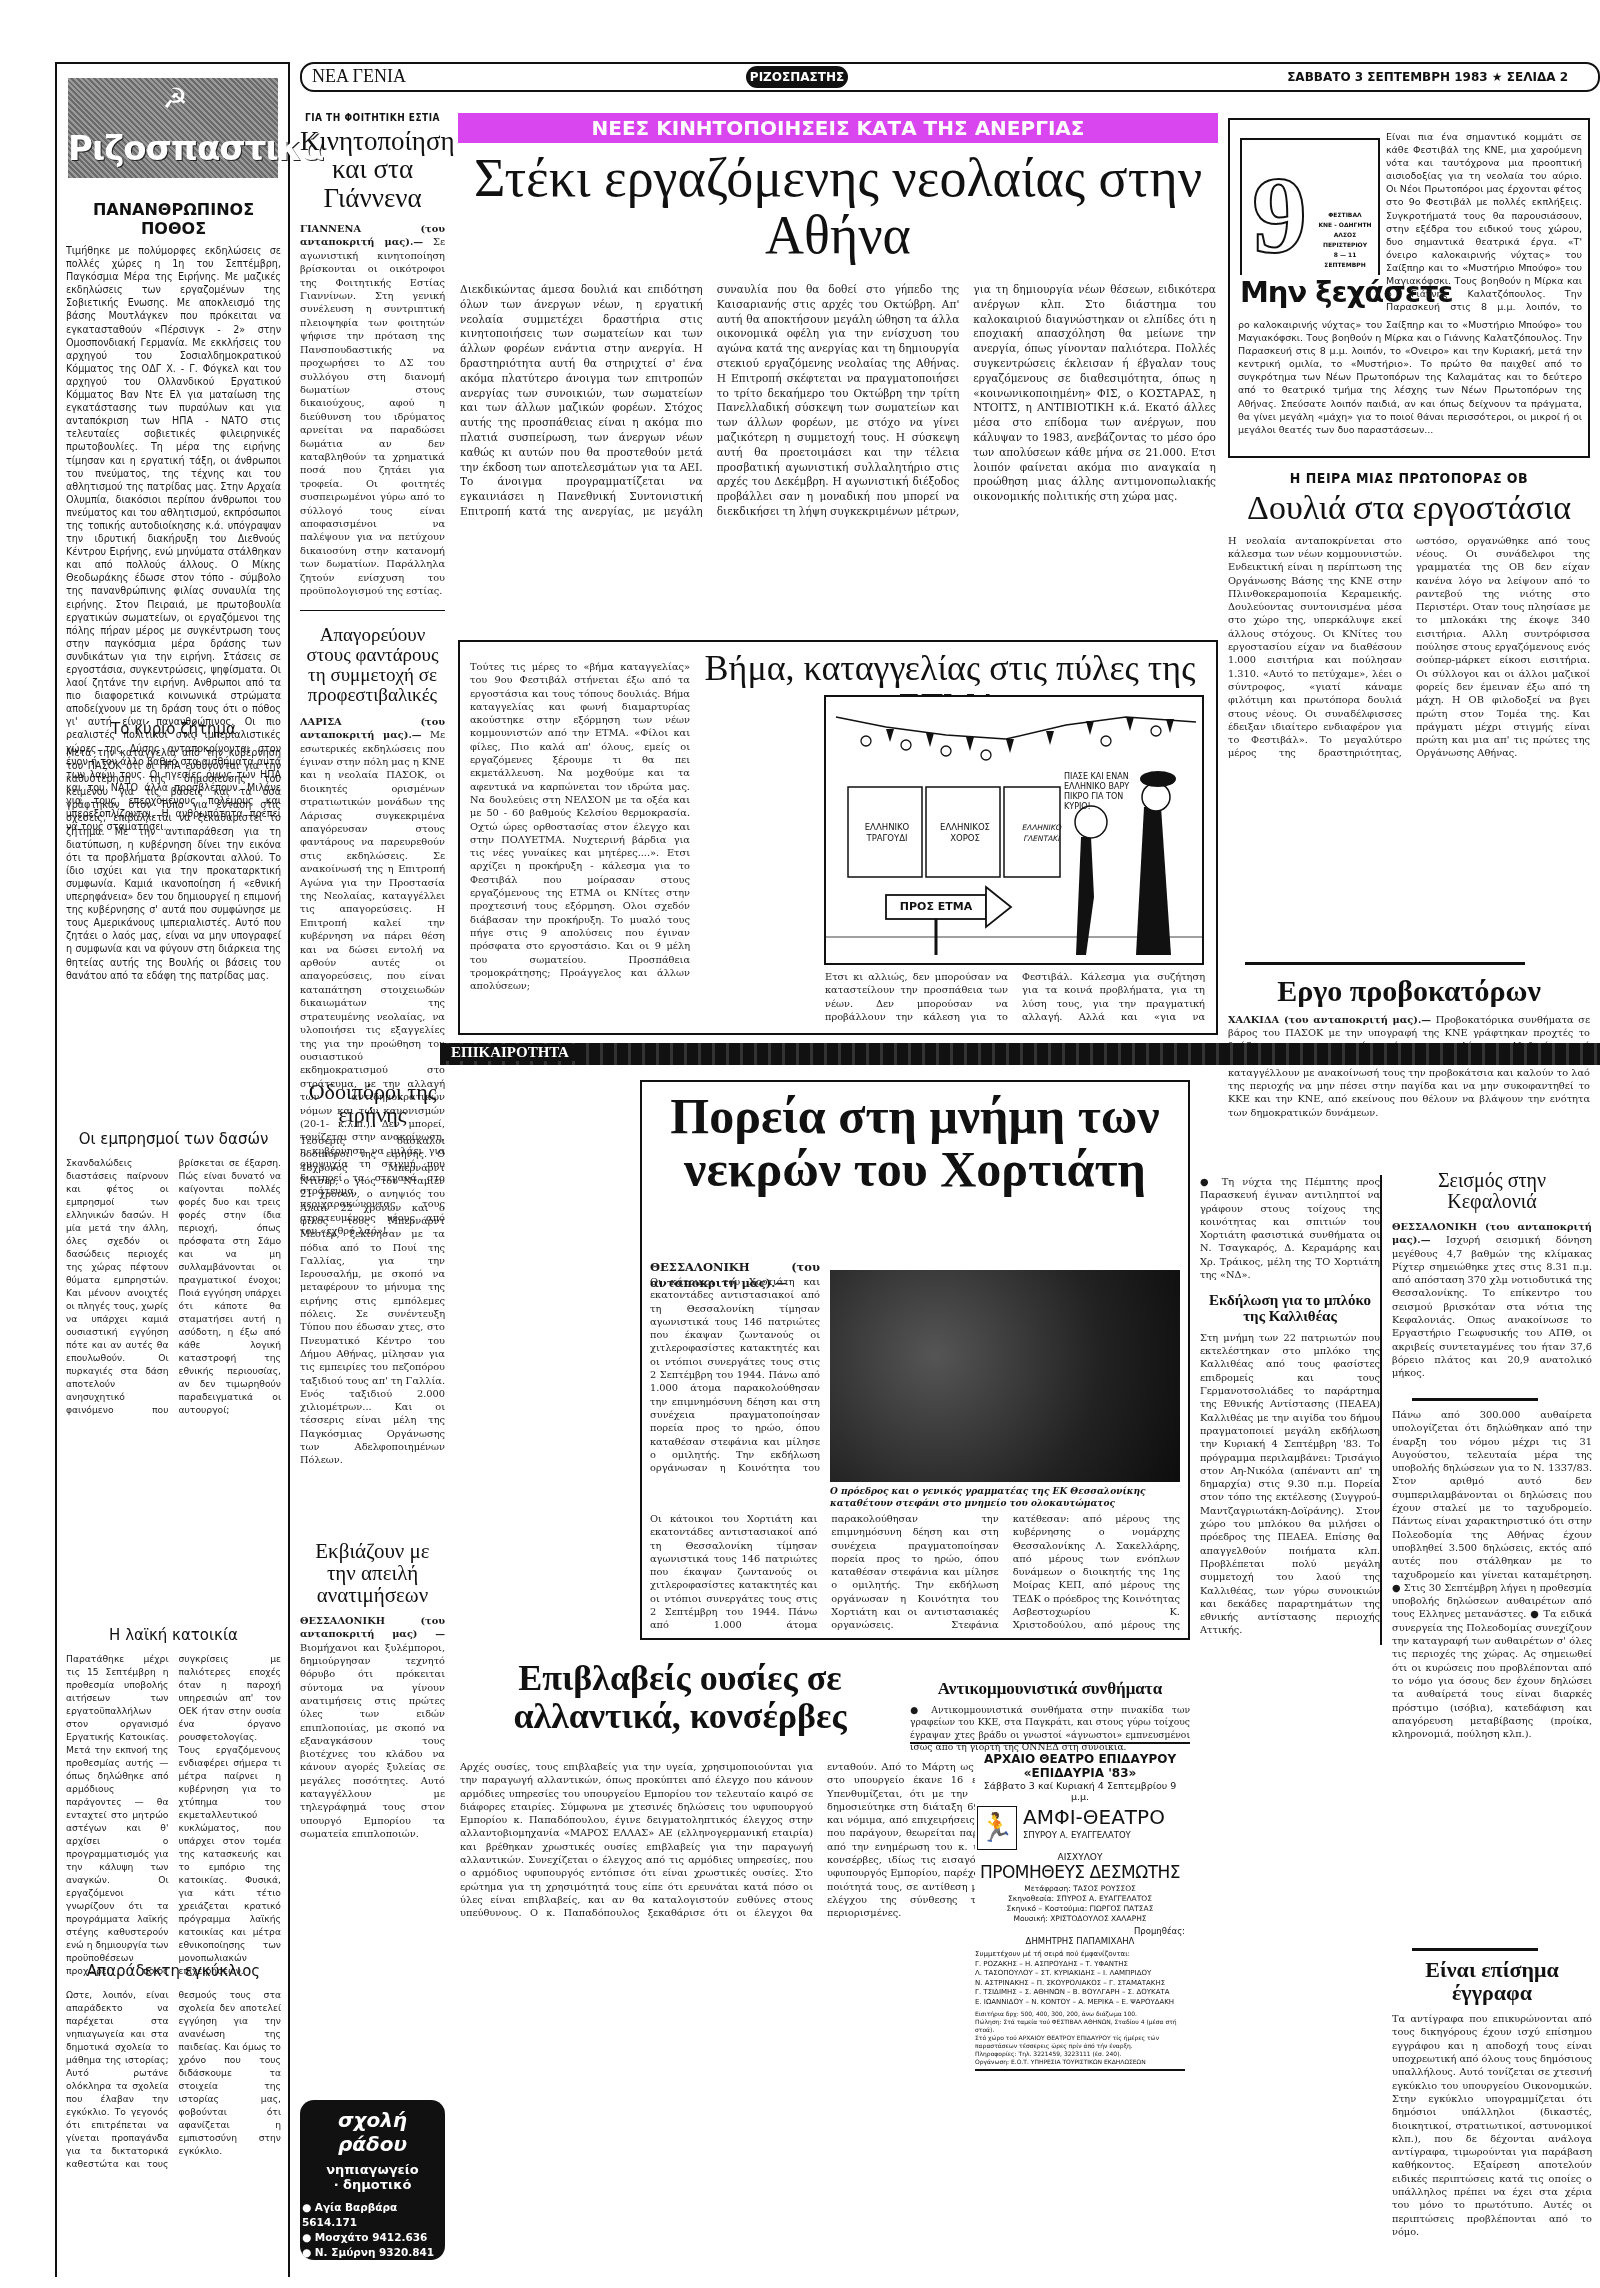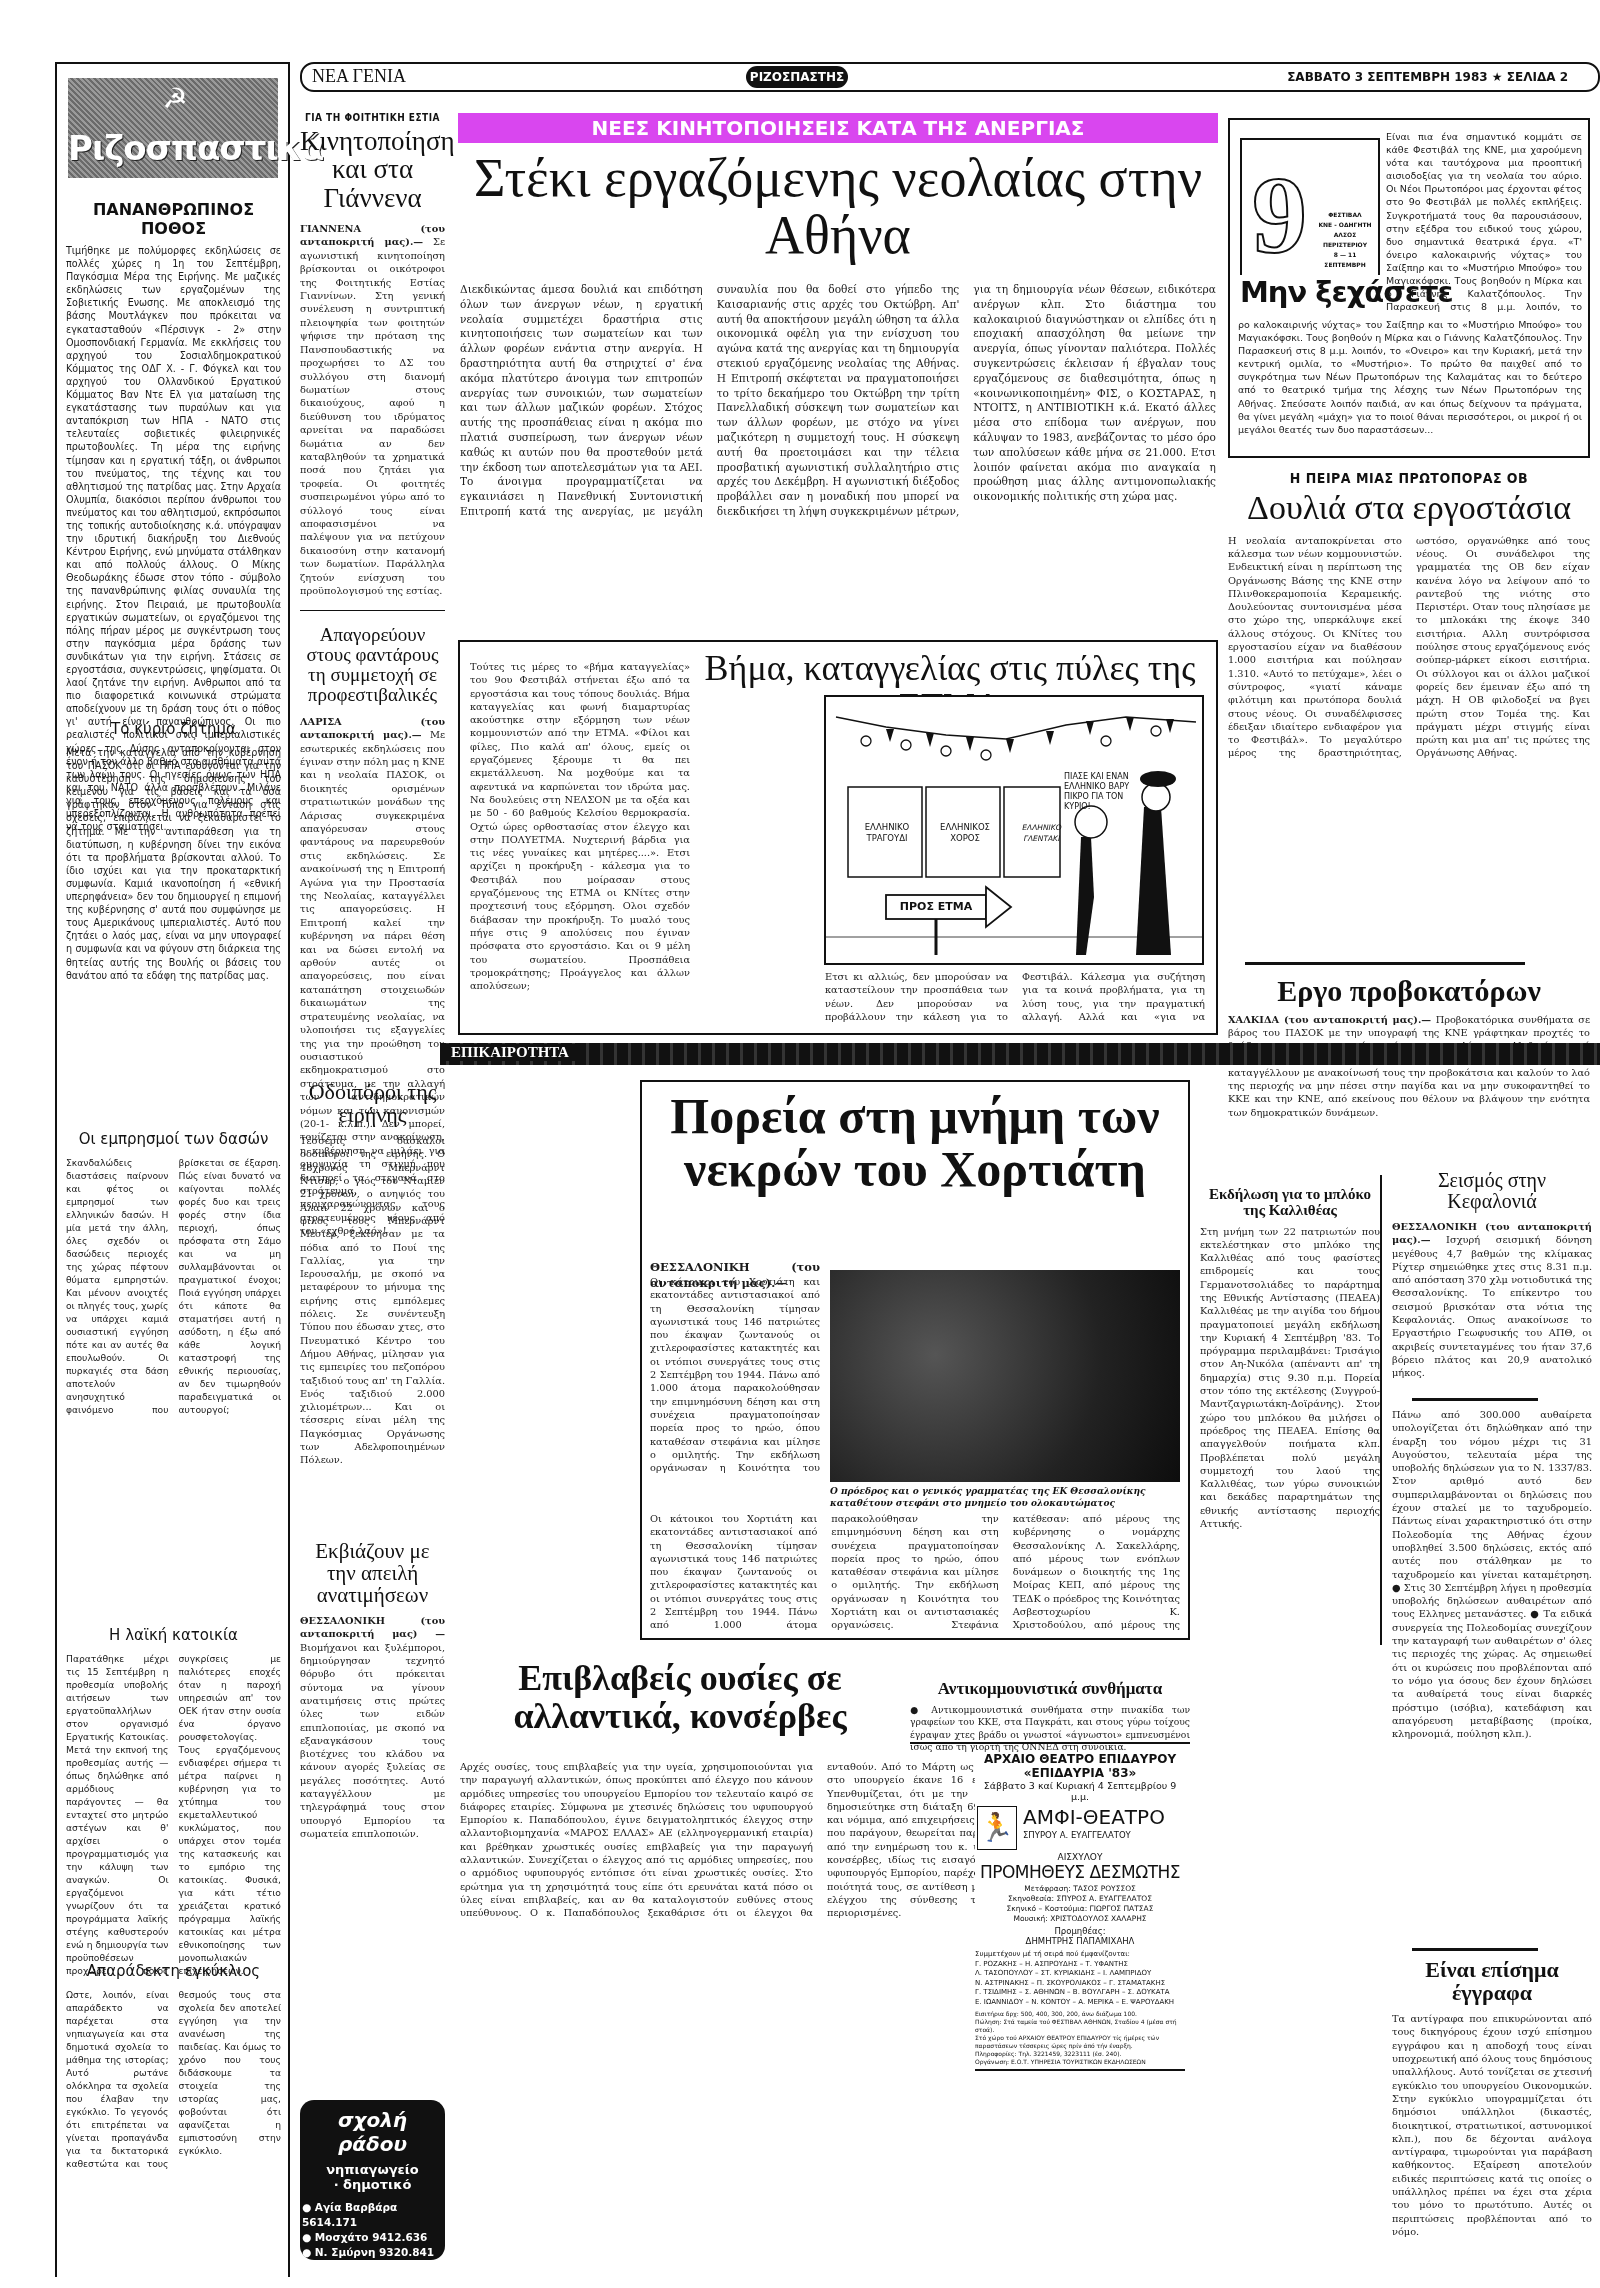--- a/index.html
+++ b/index.html
@@ -206,20 +206,21 @@
   <div class="body-text">
     <span class="lead-strong">ΘΕΣΣΑΛΟΝΙΚΗ (του ανταποκριτή μας).—</span>
   </div>
 </div>
 <div class="abs body-text" style="left:650px; top:1275px; width:170px; height:200px; overflow:hidden; font-size:9.8px; line-height:13.3px;">Οι κάτοικοι του Χορτιάτη και εκατοντάδες αντιστασιακοί από τη Θεσσαλονίκη τίμησαν αγωνιστικά τους 146 πατριώτες που έκαψαν ζωντανούς οι χιτλεροφασίστες κατακτητές και οι ντόπιοι συνεργάτες τους στις 2 Σεπτέμβρη του 1944. Πάνω από 1.000 άτομα παρακολούθησαν την επιμνημόσυνη δέηση και στη συνέχεια πραγματοποίησαν πορεία προς το ηρώο, όπου καταθέσαν στεφάνια και μίλησε ο ομιλητής. Την εκδήλωση οργάνωσαν η Κοινότητα του Χορτιάτη και οι αντιστασιακές οργανώσεις. Στεφάνια κατέθεσαν: από μέρους της κυβέρνησης ο νομάρχης Θεσσαλονίκης Λ. Σακελλάρης, από μέρους των ενόπλων δυνάμεων ο διοικητής της 1ης Μοίρας ΚΕΠ, από μέρους της ΤΕΔΚ ο πρόεδρος της Κοινότητας Ασβεστοχωρίου Κ. Χριστοδούλου, από μέρους της ΕΠ Μακεδονίας-Θράκης του ΚΚΕ ο γραμματέας της σ. Κ. Βουλγαρόπουλος, από μέρους της ΚΕ του Κόμματος, από μέρους της ΚΕ της ΚΝΕ, η ΕΠ Θεσσαλονίκης του ΚΚΕ εσωτερικού, ο σ. Ν. Παρπόδης της ΠΕΑΕΑ, ο Β. Σακέτας. Επίσης, κατατέθηκαν στεφάνια από τους εκπροσώπους των ΝΕ Υπαίθρου και Πόλης του ΠΑΣΟΚ, του «εσ» και της ΕΔΑ, τους δημάρχους Θεσσαλονίκης και Πυλαίας, τους κοινοτάρχες Φιλύρου, Πανοράματος, ο γενικός πρόξενος της ΕΣΣΔ, ο γενικός πρόξενος της Γιουγκοσλαβίας στη Θεσσαλονίκη, ο υποπρόξενος της Ιταλίας, ο πρόεδρος και ο γεν. γραμματέας του ΕΚΘ Θ. Σούλης και Γ. Κατσαρός, ο πρόεδρος του Δικηγορικού Συλλόγου Θεσσαλονίκης κ.α.</div>
 <div class="abs photo" style="left:830px; top:1270px; width:350px; height:212px;"></div>
 <div class="abs" style="left:830px; top:1485px; width:350px; font-size:9px; font-style:italic; font-weight:bold; line-height:12px;">Ο πρόεδρος και ο γενικός γραμματέας της ΕΚ Θεσσαλονίκης καταθέτουν στεφάνι στο μνημείο του ολοκαυτώματος</div>
 <div class="abs body-text col3" style="left:650px; top:1512px; width:530px; height:120px; font-size:9.8px; line-height:13.3px; overflow:hidden;">Οι κάτοικοι του Χορτιάτη και εκατοντάδες αντιστασιακοί από τη Θεσσαλονίκη τίμησαν αγωνιστικά τους 146 πατριώτες που έκαψαν ζωντανούς οι χιτλεροφασίστες κατακτητές και οι ντόπιοι συνεργάτες τους στις 2 Σεπτέμβρη του 1944. Πάνω από 1.000 άτομα παρακολούθησαν την επιμνημόσυνη δέηση και στη συνέχεια πραγματοποίησαν πορεία προς το ηρώο, όπου καταθέσαν στεφάνια και μίλησε ο ομιλητής. Την εκδήλωση οργάνωσαν η Κοινότητα του Χορτιάτη και οι αντιστασιακές οργανώσεις. Στεφάνια κατέθεσαν: από μέρους της κυβέρνησης ο νομάρχης Θεσσαλονίκης Λ. Σακελλάρης, από μέρους των ενόπλων δυνάμεων ο διοικητής της 1ης Μοίρας ΚΕΠ, από μέρους της ΤΕΔΚ ο πρόεδρος της Κοινότητας Ασβεστοχωρίου Κ. Χριστοδούλου, από μέρους της ΕΠ Μακεδονίας-Θράκης του ΚΚΕ ο γραμματέας της σ. Κ. Βουλγαρόπουλος, από μέρους της ΚΕ του Κόμματος, από μέρους της ΚΕ της ΚΝΕ, η ΕΠ Θεσσαλονίκης του ΚΚΕ εσωτερικού, ο σ. Ν. Παρπόδης της ΠΕΑΕΑ, ο Β. Σακέτας. Επίσης, κατατέθηκαν στεφάνια από τους εκπροσώπους των ΝΕ Υπαίθρου και Πόλης του ΠΑΣΟΚ, του «εσ» και της ΕΔΑ, τους δημάρχους Θεσσαλονίκης και Πυλαίας, τους κοινοτάρχες Φιλύρου, Πανοράματος, ο γενικός πρόξενος της ΕΣΣΔ, ο γενικός πρόξενος της Γιουγκοσλαβίας στη Θεσσαλονίκη, ο υποπρόξενος της Ιταλίας, ο πρόεδρος και ο γεν. γραμματέας του ΕΚΘ Θ. Σούλης και Γ. Κατσαρός, ο πρόεδρος του Δικηγορικού Συλλόγου Θεσσαλονίκης κ.α.</div>
 
 <div class="abs" style="left:1200px; top:1175px; width:180px;">
+  <div class="body-text" style="font-size:9.8px; line-height:13.3px;">● Τη νύχτα της Πέμπτης προς Παρασκευή έγιναν αντιληπτοί να γράφουν στους τοίχους της κοινότητας και σπιτιών του Χορτιάτη φασιστικά συνθήματα οι Ν. Τσαγκαρός, Δ. Κεραμάρης και Χρ. Τράικος, μέλη της ΤΟ Χορτιάτη της «ΝΔ».</div>
   <div class="h-serif" style="font-size:15px; margin:12px 0 6px;">Εκδήλωση για το μπλόκο της Καλλιθέας</div>
   <div class="body-text" style="font-size:9.8px; line-height:13.3px; height:370px; overflow:hidden;">Στη μνήμη των 22 πατριωτών που εκτελέστηκαν στο μπλόκο της Καλλιθέας από τους φασίστες επιδρομείς και τους Γερμανοτσολιάδες το παράρτημα της Εθνικής Αντίστασης (ΠΕΑΕΑ) Καλλιθέας με την αιγίδα του δήμου πραγματοποιεί μεγάλη εκδήλωση την Κυριακή 4 Σεπτέμβρη '83. Το πρόγραμμα περιλαμβάνει: Τρισάγιο στον Αη-Νικόλα (απέναντι απ' τη δημαρχία) στις 9.30 π.μ. Πορεία στον τόπο της εκτέλεσης (Συγγρού-Μαντζαγριωτάκη-Δοϊράνης). Στον χώρο του μπλόκου θα μιλήσει ο πρόεδρος της ΠΕΑΕΑ. Επίσης θα απαγγελθούν ποιήματα κλπ. Προβλέπεται πολύ μεγάλη συμμετοχή του λαού της Καλλιθέας, των γύρω συνοικιών και δεκάδες παραρτημάτων της εθνικής αντίστασης περιοχής Αττικής.</div>
 </div>
 <div class="abs" style="left:1380px; top:1175px; width:2px; height:470px; background:#111;"></div>
 
 <div class="abs" style="left:1392px; top:1170px; width:200px;">
   <div class="h-serif" style="font-size:20px; font-weight:normal; margin-bottom:8px;">Σεισμός στην Κεφαλονιά</div>
   <div class="body-text" style="font-size:9.8px; line-height:13.3px;">
     <span class="lead-strong">ΘΕΣΣΑΛΟΝΙΚΗ (του ανταποκριτή μας).—</span>
     <span>Ισχυρή σεισμική δόνηση μεγέθους 4,7 βαθμών της κλίμακας Ρίχτερ σημειώθηκε χτες στις 8.31 π.μ. από απόσταση 370 χλμ νοτιοδυτικά της Θεσσαλονίκης. Το επίκεντρο του σεισμού βρισκόταν στα νότια της Κεφαλονιάς. Οπως ανακοίνωσε το Εργαστήριο Γεωφυσικής του ΑΠΘ, οι ακριβείς συντεταγμένες του ήταν 37,6 βόρειο πλάτος και 20,9 ανατολικό μήκος.</span>
@@ -254,21 +255,21 @@
     <div style="position:absolute; left:48px; top:24px; font-size:8.5px;">ΣΠΥΡΟΥ Α. ΕΥΑΓΓΕΛΑΤΟΥ</div>
   </div>
   <div style="font-size:9px;">ΑΙΣΧΥΛΟΥ</div>
   <div style="font-size:17px; line-height:20px; letter-spacing:-0.5px;">ΠΡΟΜΗΘΕΥΣ ΔΕΣΜΩΤΗΣ</div>
   <div style="font-size:7.5px; line-height:10px; margin-top:2px;">
     <div><span>Μετάφραση:</span> <span>ΤΑΣΟΣ ΡΟΥΣΣΟΣ</span></div>
     <div><span>Σκηνοθεσία:</span> <span>ΣΠΥΡΟΣ Α. ΕΥΑΓΓΕΛΑΤΟΣ</span></div>
     <div><span>Σκηνικό – Κοστούμια:</span> <span>ΓΙΩΡΓΟΣ ΠΑΤΣΑΣ</span></div>
     <div><span>Μουσική:</span> <span>ΧΡΙΣΤΟΔΟΥΛΟΣ ΧΑΛΑΡΗΣ</span></div>
   </div>
-  <div style="font-size:8.5px; margin-top:2px;">Προμηθέας:</div>
+  <div style="font-size:8.5px; margin-top:2px;text-align:right;">Προμηθέας:</div>
   <div style="font-size:8.5px;">ΔΗΜΗΤΡΗΣ ΠΑΠΑΜΙΧΑΗΛ</div>
   <div style="font-size:7px; line-height:9.5px; text-align:left; margin-top:4px;">
     <div>Συμμετέχουν μέ τή σειρά πού έμφανίζονται:</div>
     <div>Γ. ΡΟΖΑΚΗΣ – Η. ΑΣΠΡΟΥΔΗΣ – Τ. ΥΦΑΝΤΗΣ</div>
     <div>Λ. ΤΑΣΟΠΟΥΛΟΥ – ΣΤ. ΚΥΡΙΑΚΙΔΗΣ – Ι. ΛΑΜΠΡΙΔΟΥ</div>
     <div>Ν. ΑΣΤΡΙΝΑΚΗΣ – Π. ΣΚΟΥΡΟΛΙΑΚΟΣ – Γ. ΣΤΑΜΑΤΑΚΗΣ</div>
     <div>Γ. ΤΣΙΔΙΜΗΣ – Σ. ΑΘΗΝΩΝ – Β. ΒΟΥΛΓΑΡΗ – Σ. ΔΟΥΚΑΤΑ</div>
     <div>Ε. ΙΩΑΝΝΙΔΟΥ – Ν. ΚΟΝΤΟΥ – Α. ΜΕΡΙΚΑ – Ε. ΨΑΡΟΥΔΑΚΗ</div>
   </div>
   <div style="font-size:6px; line-height:8px; text-align:left; margin-top:3px;">

